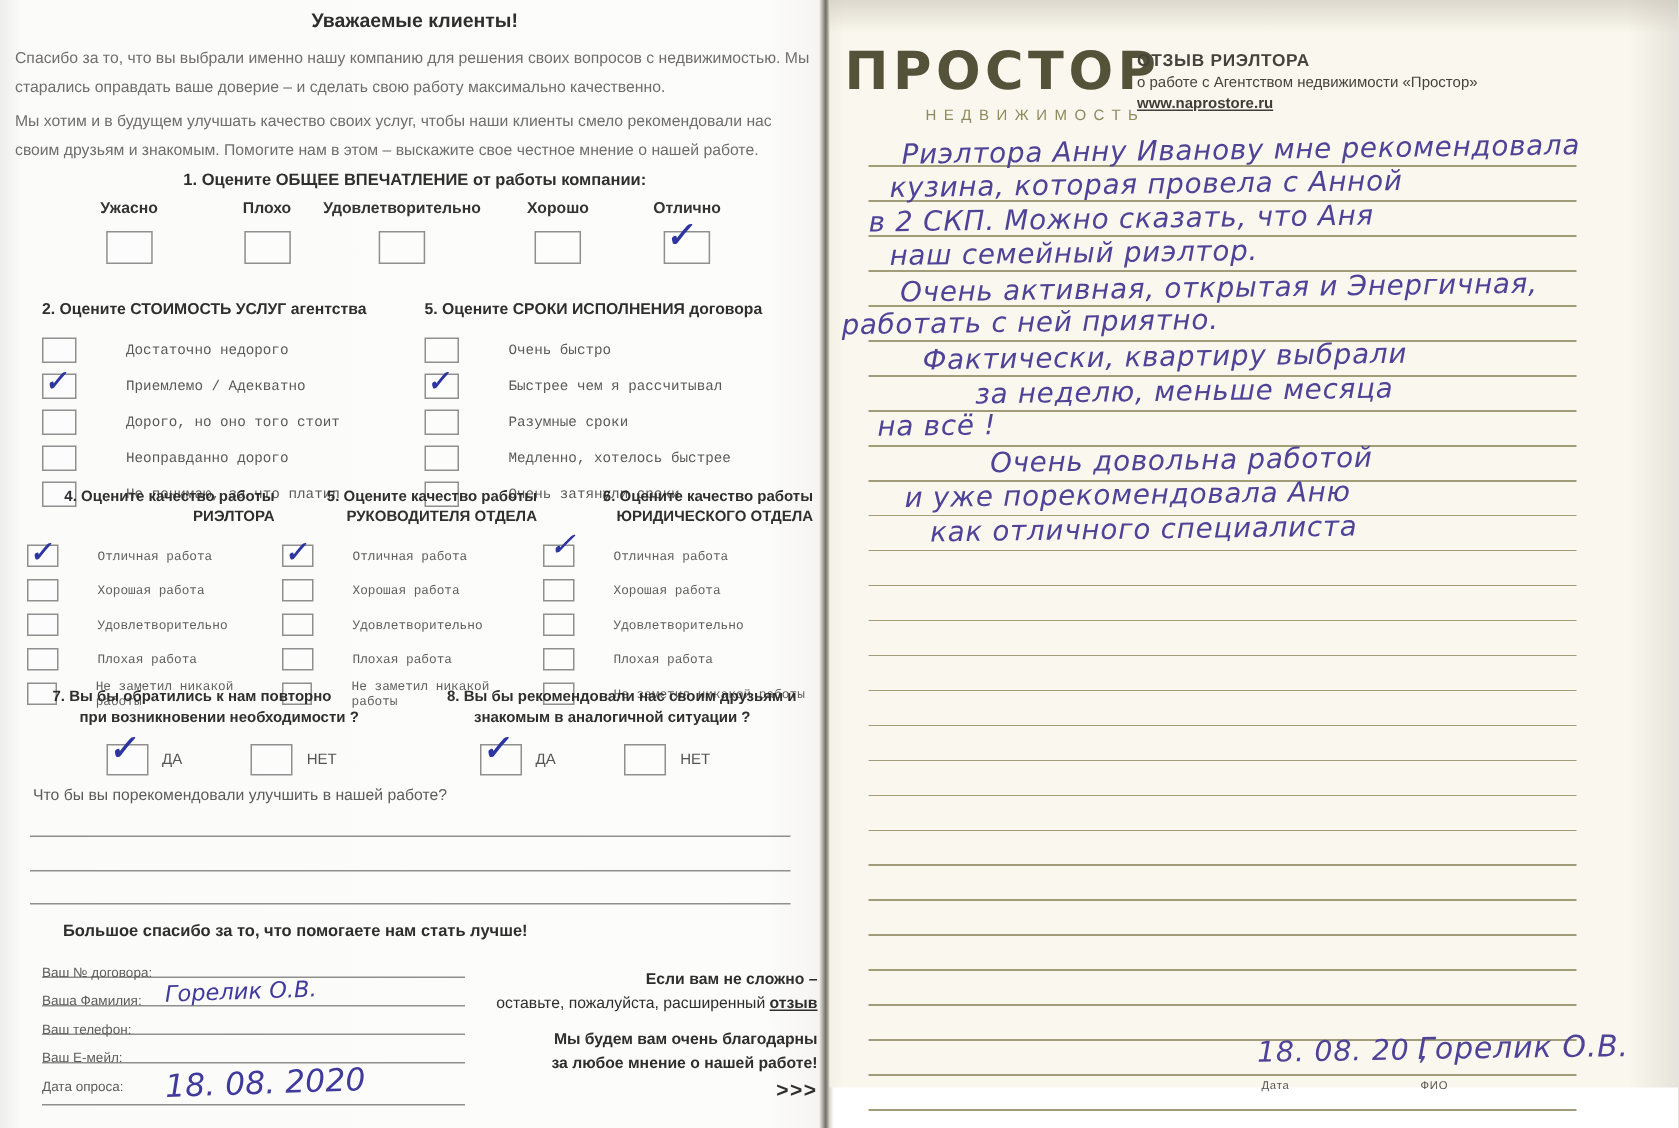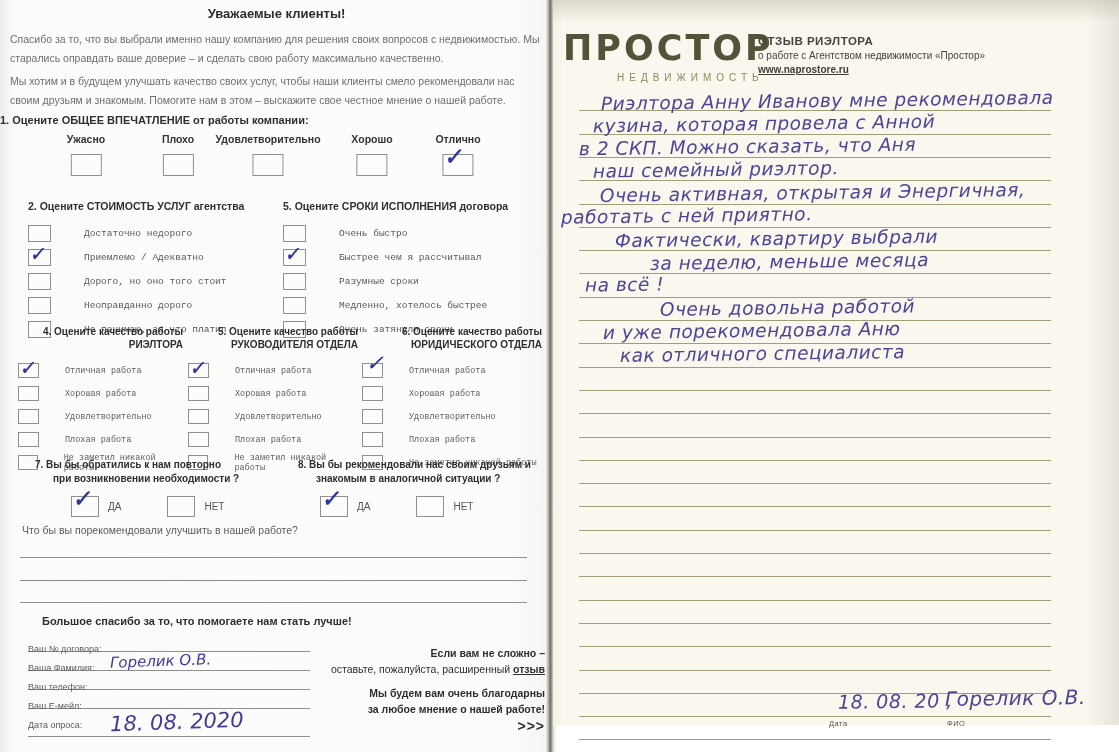--- a/index.html
+++ b/index.html
@@ -7,21 +7,21 @@
          font-family:"Liberation Sans",sans-serif;background:#fff;}
 
   
   #page-left{position:absolute;left:0;top:0;width:553px;height:752px;
     background:linear-gradient(to right,#ededeb 0,#fbfbfa 14px,#fcfcfb 92%,#f4f3f0 100%);
     color:#3c3c3c;}
   .lp-title{position:absolute;left:0;top:6px;width:553px;text-align:center;
     font-size:13px;font-weight:bold;color:#2e2e2e;}
   .lp-para{position:absolute;left:10px;width:534px;font-size:10.5px;line-height:19px;color:#6f6e6c;}
   .qhead{font-weight:bold;color:#2f2f2f;}
-  .q1-head{position:absolute;left:0;top:114px;width:553px;font-size:11px;}
+  .q1-head{position:absolute;left:0;top:114px;width:553px;text-align:center;font-size:11px;}
   .q1col{position:absolute;top:133px;transform:translateX(-50%);text-align:center;}
   .q1col .lbl{font-size:10.5px;font-weight:bold;color:#333;display:block;margin-bottom:9px;}
   .cb{display:inline-block;border:1px solid #8f8f8f;background:rgba(255,255,255,.4);position:relative;}
   .cb-lg{width:29px;height:20px;}
   .cb-md{width:21px;height:15px;}
   .cb-sm{width:19px;height:13px;}
   .mark{display:none;position:absolute;left:2px;top:-9px;font-size:22px;line-height:22px;
         color:#2d35a0;transform:skewX(-14deg) rotate(-6deg);font-weight:bold;}
   .cb-md .mark,.cb-sm .mark{font-size:18px;top:-7px;}
   .cb.on .mark{display:block;}
@@ -311,17 +311,17 @@
     <div class="rline" style="left:8px;top:205px;">работать  с  ней  приятно.</div>
     <div class="rline" style="left:62px;top:228px;">Фактически,  квартиру  выбрали</div>
     <div class="rline" style="left:97px;top:251px;">за  неделю,  меньше  месяца</div>
     <div class="rline" style="left:32px;top:274px;">на  всё !</div>
     <div class="rline" style="left:107px;top:297px;">Очень  довольна  работой</div>
     <div class="rline" style="left:50px;top:320px;">и  уже  порекомендовала   Аню</div>
     <div class="rline" style="left:67px;top:343px;">как  отличного  специалиста</div>
 
     <div class="sig-date hand rline" style="left:285px;top:690px;font-size:19px;">18. 08. 20 ,</div>
     <div class="sig-name hand rline" style="left:392px;top:686px;font-size:20px;">Горелик  О.В.</div>
-    <div class="sig-lab" style="left:276px;top:719px;">Дата</div>
+    <div class="sig-lab" style="left:288px;top:719px;">Дата</div>
     <div class="sig-lab" style="left:394px;top:719px;">ФИО</div>
   </div>
 
 </div>
 
 </body></html>

